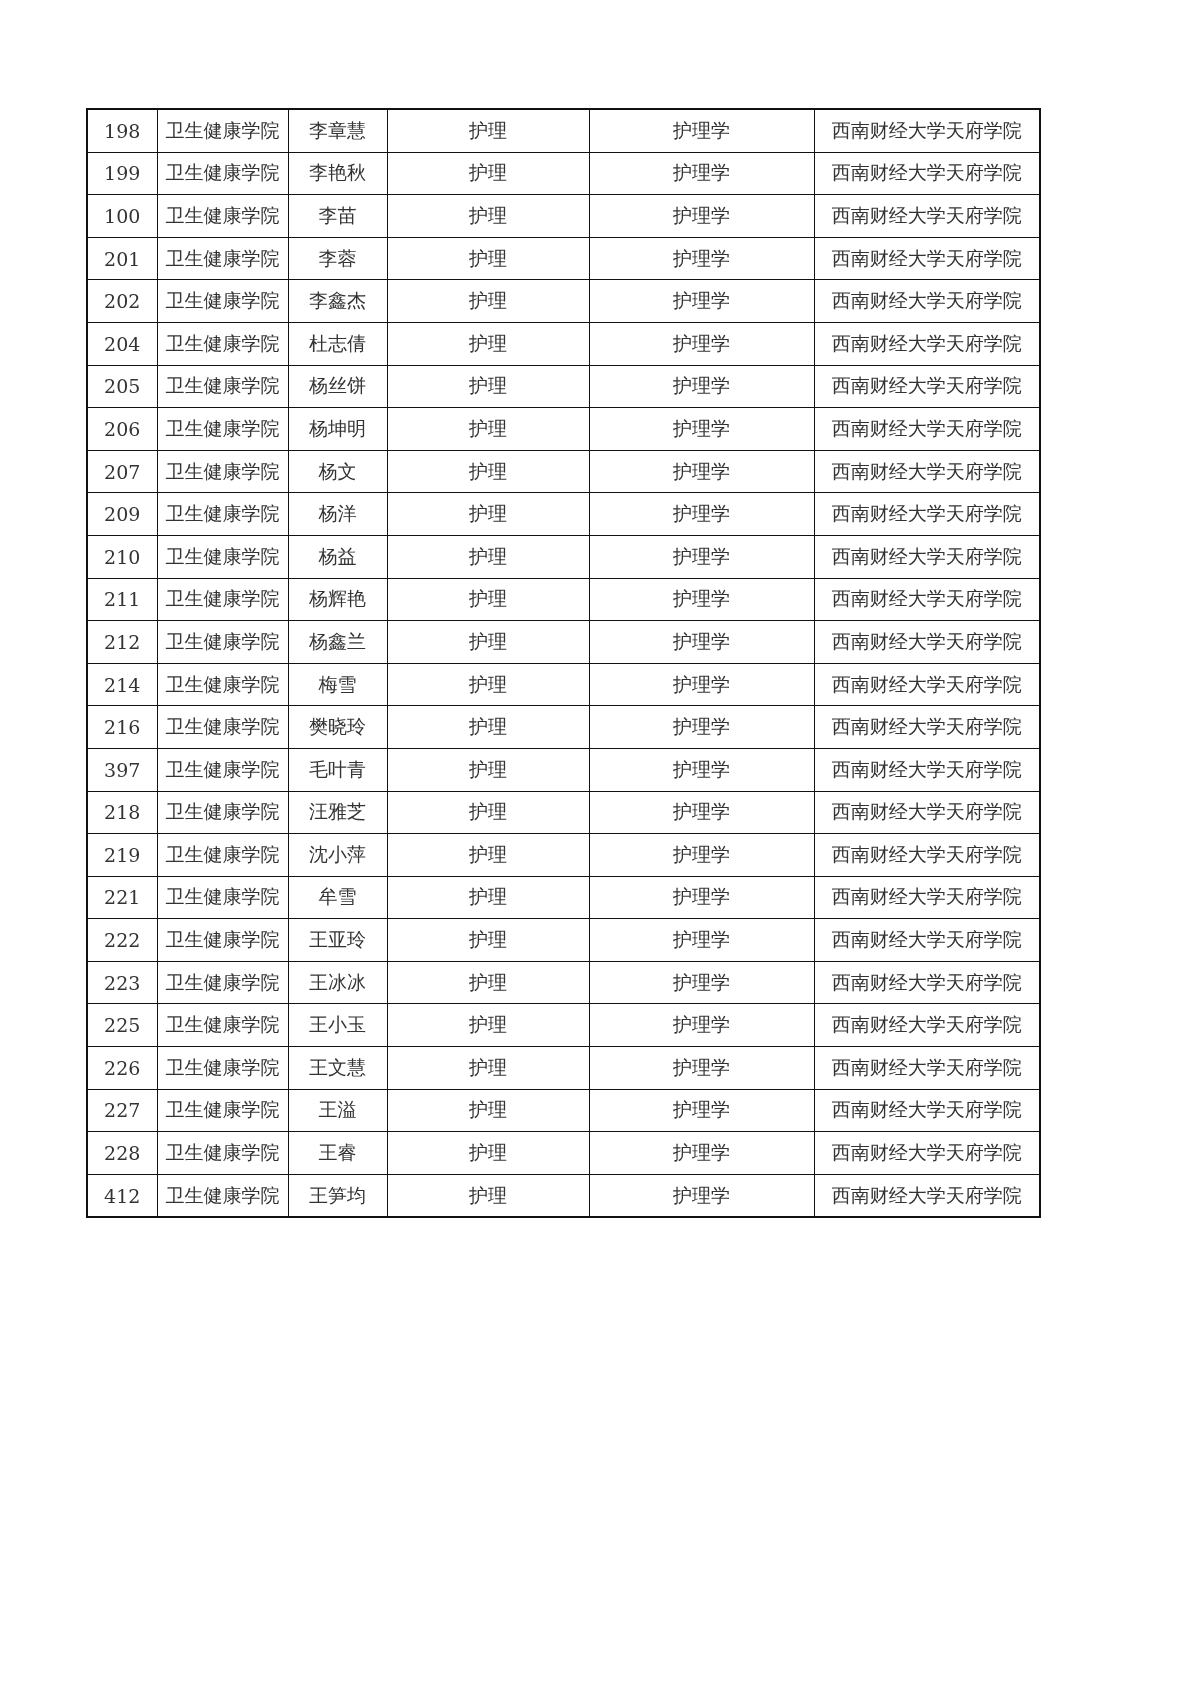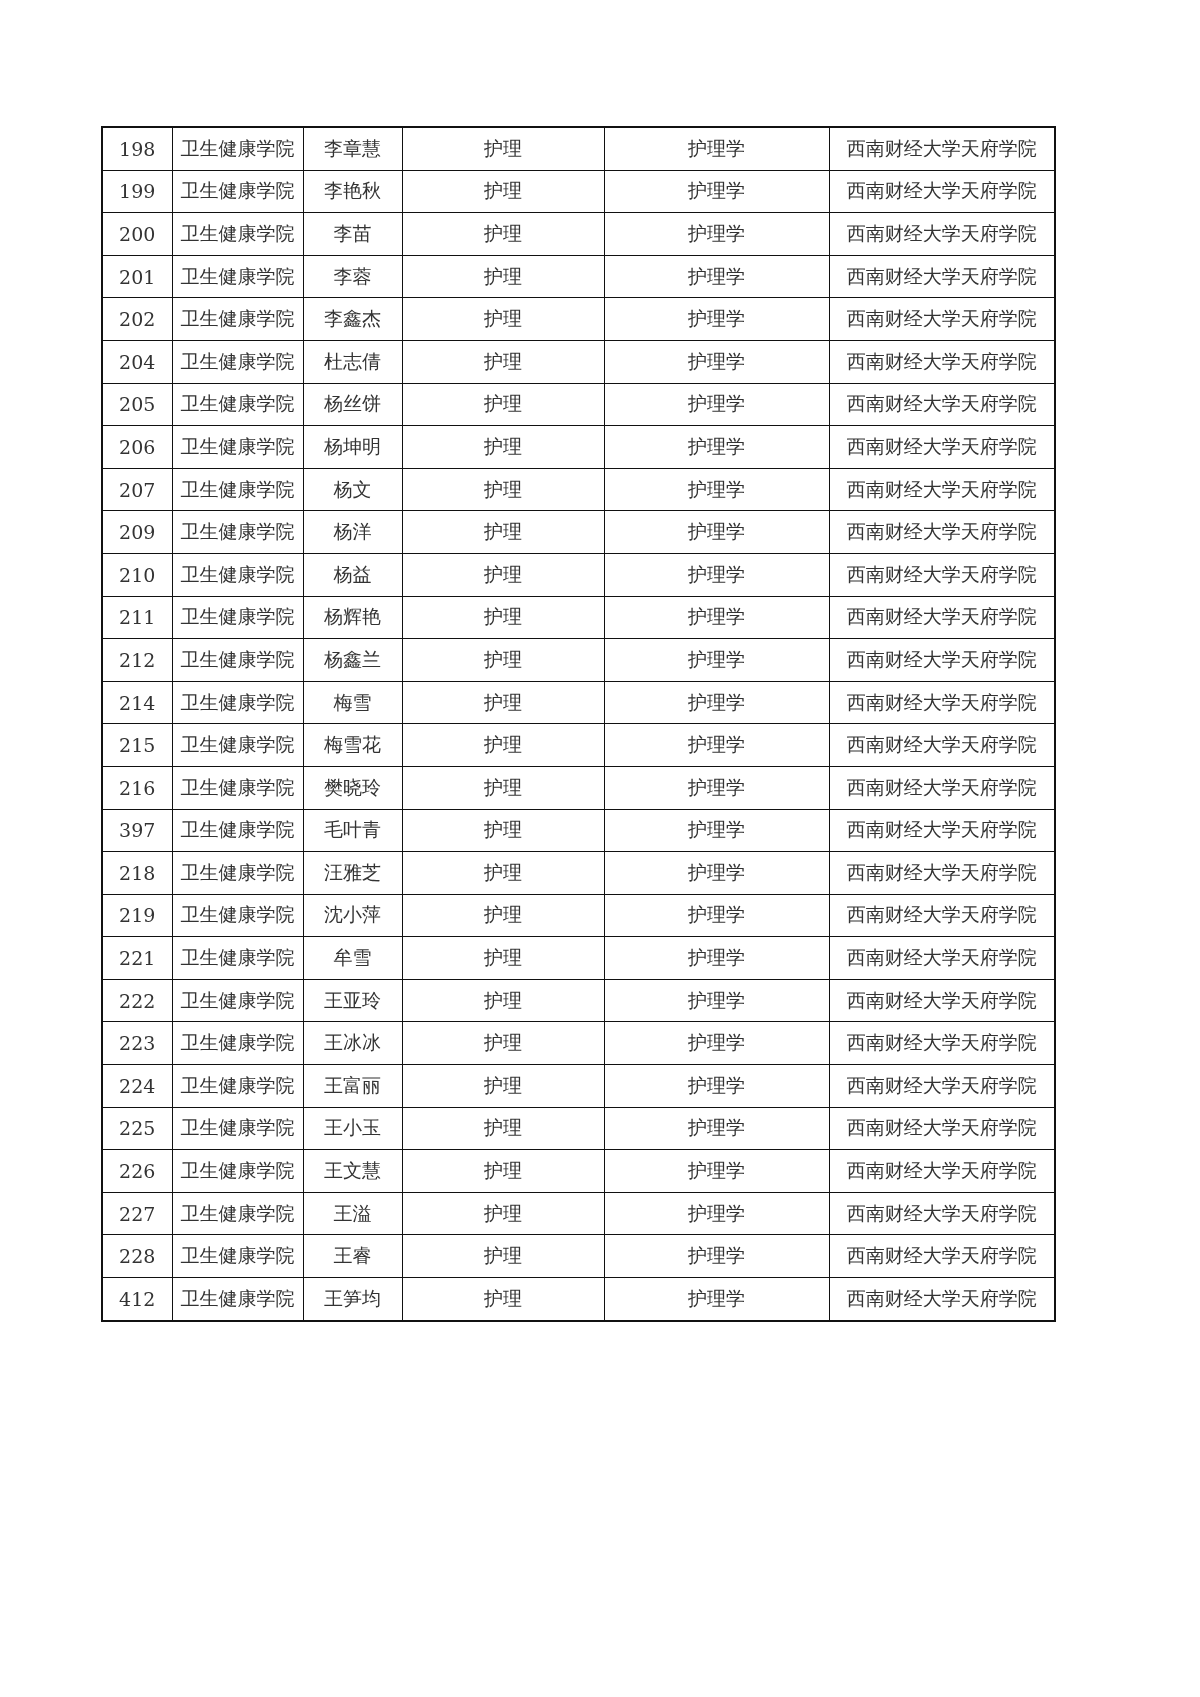--- a/index.html
+++ b/index.html
@@ -17,27 +17,26 @@
     }
     .page {
       position: absolute;
       left: 0; top: 0;
       width: 1200px;
       height: 1697px;
       background: #ffffff;
     }
     table.roster {
       position: absolute;
-      left: 101px;
+      left: 86px;
       top: 108px;
       width: 953px;
       border-collapse: collapse;
       table-layout: fixed;
       border: 2px solid #111;
-      margin-top: 18px;
     }
     table.roster td {
       border: 1.6px solid #111;
       height: 41.6px;
       padding: 0;
       text-align: center;
       vertical-align: middle;
       font-size: 19px;
       white-space: nowrap;
       overflow: hidden;
@@ -75,21 +74,21 @@
         </tr>
         <tr>
           <td class="no">199</td>
           <td>卫生健康学院</td>
           <td>李艳秋</td>
           <td>护理</td>
           <td>护理学</td>
           <td>西南财经大学天府学院</td>
         </tr>
         <tr>
-          <td class="no">200</td>
+          <td class="no">100</td>
           <td>卫生健康学院</td>
           <td>李苗</td>
           <td>护理</td>
           <td>护理学</td>
           <td>西南财经大学天府学院</td>
         </tr>
         <tr>
           <td class="no">201</td>
           <td>卫生健康学院</td>
           <td>李蓉</td>
@@ -171,28 +170,20 @@
         </tr>
         <tr>
           <td class="no">214</td>
           <td>卫生健康学院</td>
           <td>梅雪</td>
           <td>护理</td>
           <td>护理学</td>
           <td>西南财经大学天府学院</td>
         </tr>
         <tr>
-          <td class="no">215</td>
-          <td>卫生健康学院</td>
-          <td>梅雪花</td>
-          <td>护理</td>
-          <td>护理学</td>
-          <td>西南财经大学天府学院</td>
-        </tr>
-        <tr>
           <td class="no">216</td>
           <td>卫生健康学院</td>
           <td>樊晓玲</td>
           <td>护理</td>
           <td>护理学</td>
           <td>西南财经大学天府学院</td>
         </tr>
         <tr>
           <td class="no">397</td>
           <td>卫生健康学院</td>
@@ -230,28 +221,20 @@
           <td>卫生健康学院</td>
           <td>王亚玲</td>
           <td>护理</td>
           <td>护理学</td>
           <td>西南财经大学天府学院</td>
         </tr>
         <tr>
           <td class="no">223</td>
           <td>卫生健康学院</td>
           <td>王冰冰</td>
-          <td>护理</td>
-          <td>护理学</td>
-          <td>西南财经大学天府学院</td>
-        </tr>
-        <tr>
-          <td class="no">224</td>
-          <td>卫生健康学院</td>
-          <td>王富丽</td>
           <td>护理</td>
           <td>护理学</td>
           <td>西南财经大学天府学院</td>
         </tr>
         <tr>
           <td class="no">225</td>
           <td>卫生健康学院</td>
           <td>王小玉</td>
           <td>护理</td>
           <td>护理学</td>

